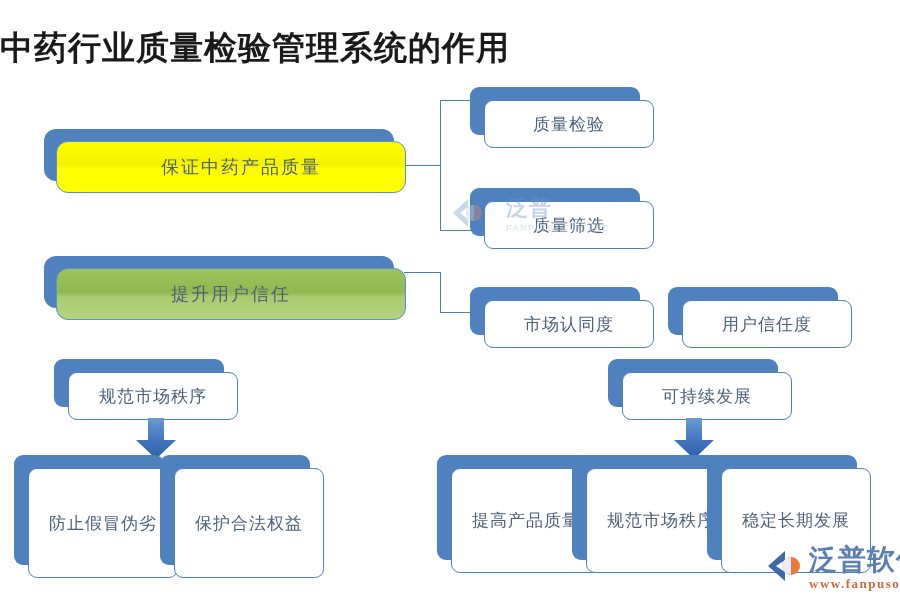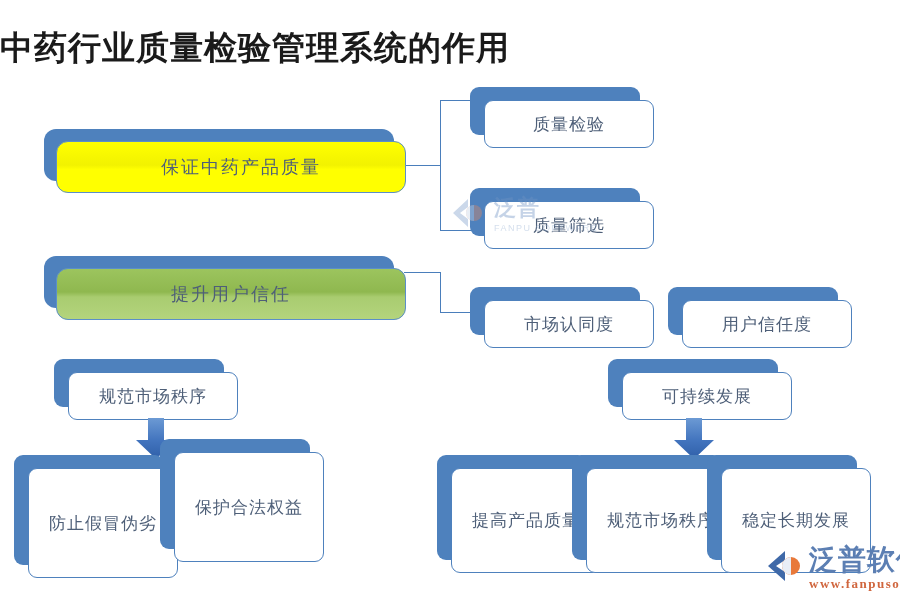--- a/index.html
+++ b/index.html
@@ -121,20 +121,21 @@
   .wm .wm-text-en {
     font-family: "Liberation Sans", sans-serif;
     letter-spacing: 1.5px;
     line-height: 1;
   }
   #wm-center {
     left: 450px;
     top: 196px;
     flex-direction: row;
     align-items: center;
+    gap: 12px;
   }
   #wm-center .wm-text-cn { font-size: 22px; color: #6f93c4; }
   #wm-center .wm-text-en { font-size: 9px; color: #93aed1; margin-top: 5px; }
 
   #wm-corner { left: 766px; top: 546px; }
   #wm-corner .wm-text-cn { font-size: 28px; color: #5C7FB3; }
   #wm-corner .wm-text-en { font-size: 13px; color: #D0663E; margin-top: 3px; font-weight: bold; font-family: "Liberation Serif", serif;}
 </style>
 </head>
 <body>
@@ -201,21 +202,21 @@
       </defs>
       <polygon points="13,0 29,0 29,22 41,22 21,41 1,22 13,22" fill="url(#agL)"></polygon>
     </svg>
   </div>
 
   <div class="node" style="left:14px; top:455px; width:150px; height:110px;">
     <div class="plate"></div>
     <div class="face">防止假冒伪劣</div>
   </div>
 
-  <div class="node" style="left:160px; top:439px; width:150px; height:110px;">
+  <div class="node" style="left:160px; top:455px; width:150px; height:110px;">
     <div class="plate"></div>
     <div class="face">保护合法权益</div>
   </div>
 
   <div class="node" style="left:608px; top:359px; width:170px; height:48px;text-align:right;">
     <div class="plate"></div>
     <div class="face">可持续发展</div>
   </div>
 
   <div class="arrow" style="left:673px; top:418px;">

